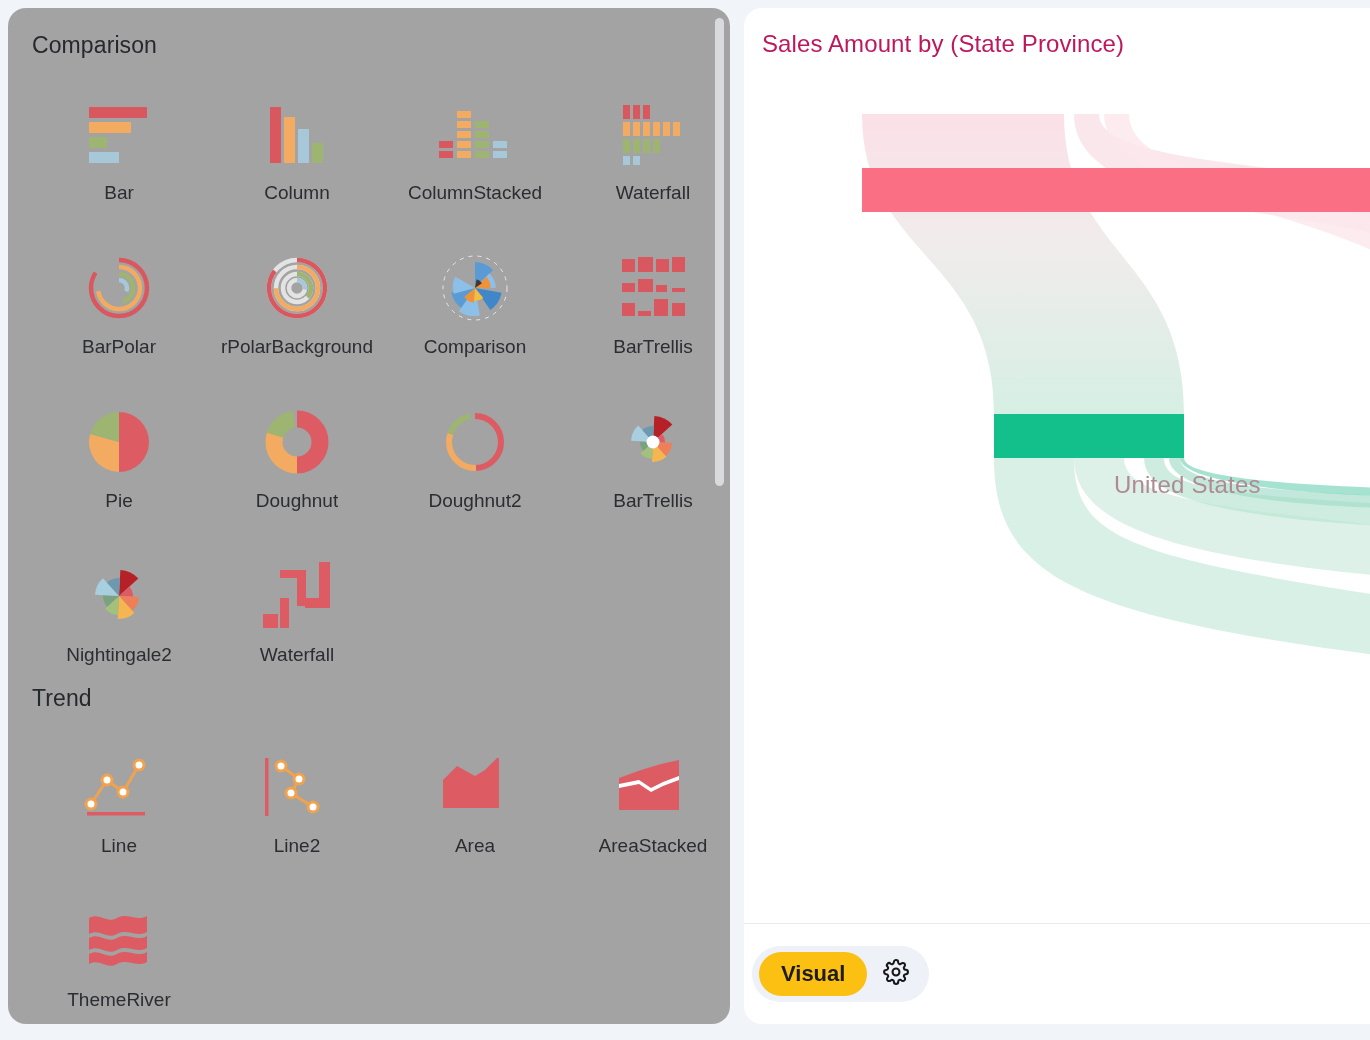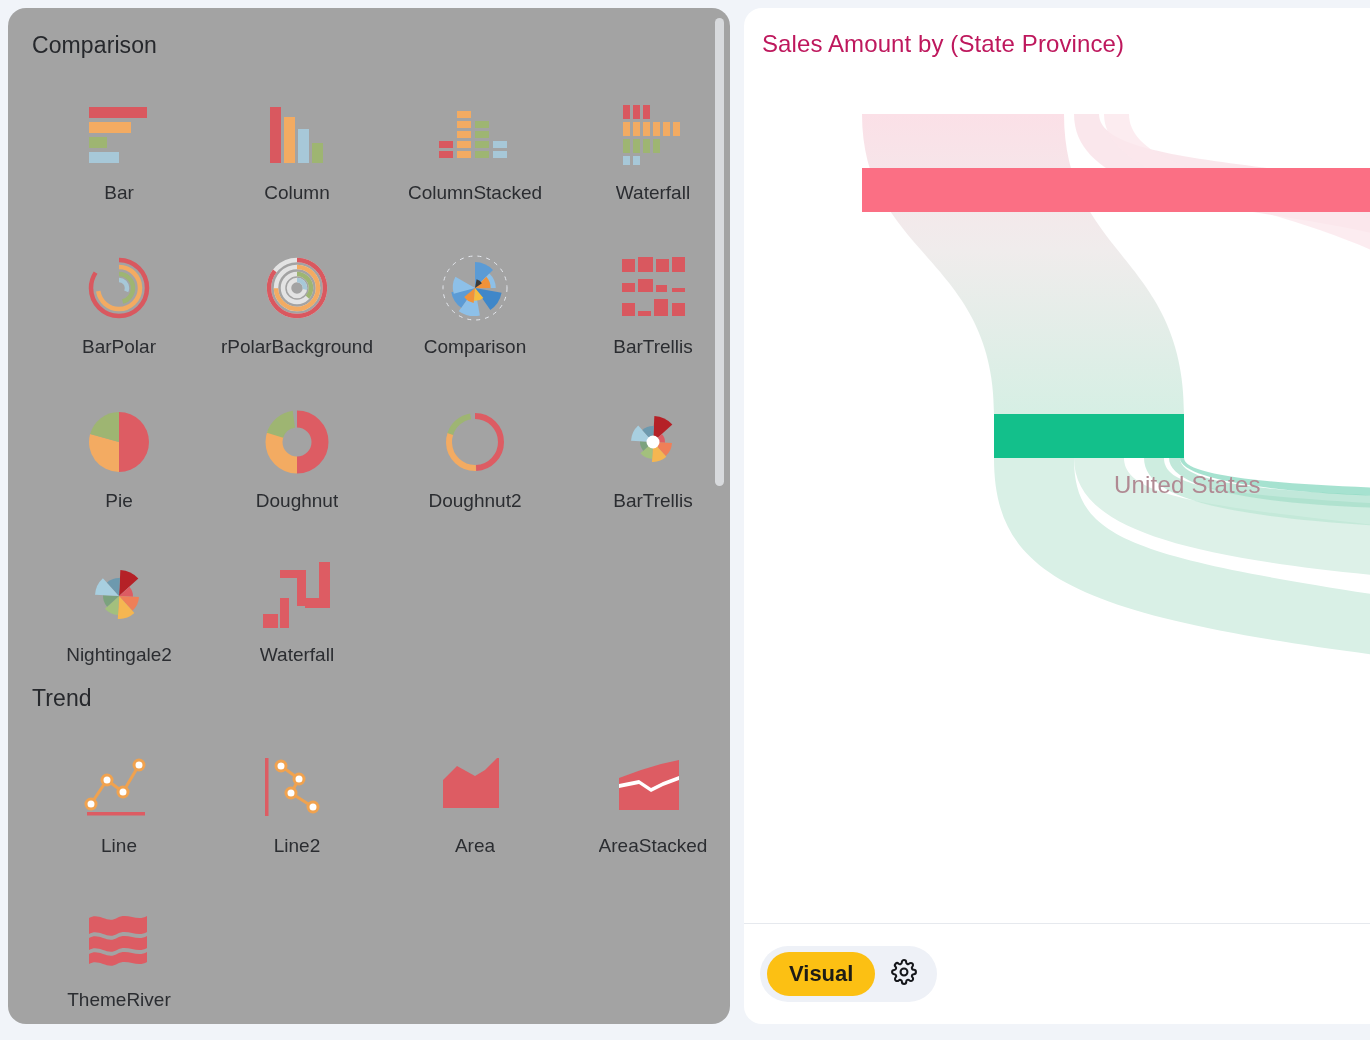--- a/index.html
+++ b/index.html
@@ -127,21 +127,21 @@
     left: 0; right: 0; bottom: 100px;
     height: 1px;
     background: #e6e9ee;
   }
   .bottom-bar {
     position: absolute;
     left: 0; right: 0; bottom: 0;
     height: 100px;
     display: flex;
     align-items: center;
-    padding-left: 16px;
+    padding-left: 8px;
   }
   .seg-control {
     display: flex;
     align-items: center;
     background: #eef1f7;
     border-radius: 28px;
     padding: 7px 10px 7px 7px;
     gap: 6px;
     height: 56px;
   }

